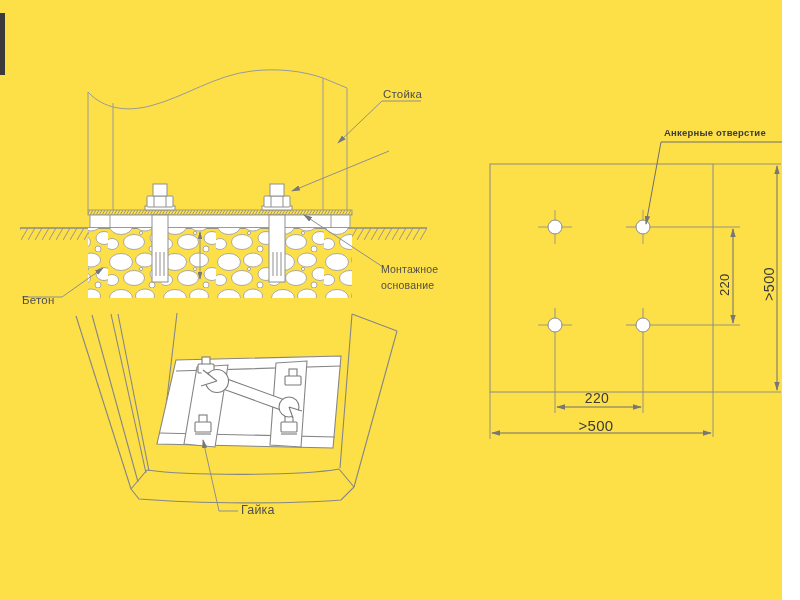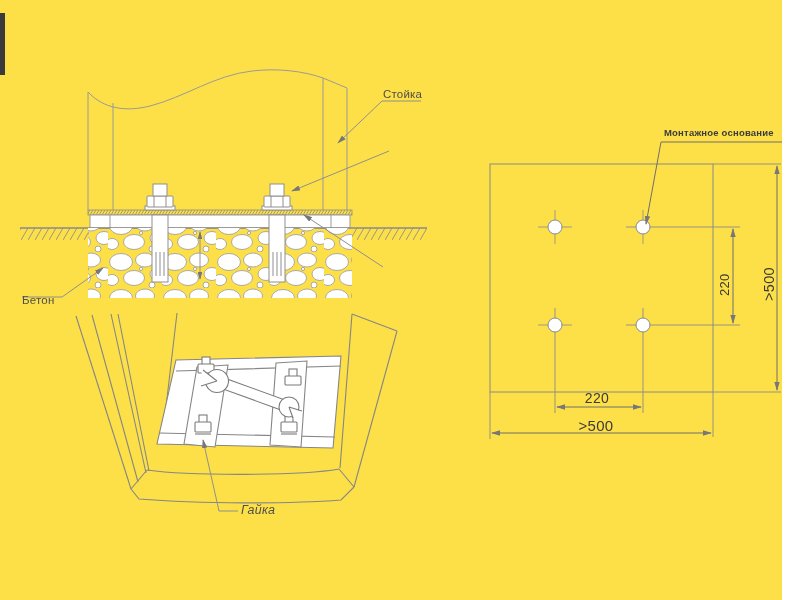--- a/index.html
+++ b/index.html
@@ -4,21 +4,21 @@
 <style>
   html,body{margin:0;padding:0;background:#fff;}
   .canvas{position:relative;width:782px;height:600px;background:#fde047;overflow:hidden;
           font-family:"Liberation Sans",sans-serif;}
   .art{position:absolute;left:0;top:0;}
   .lbl{position:absolute;color:#4e4e4e;letter-spacing:.2px;line-height:1.5;}
   #lbl-post{left:383px;top:86px;font-size:11.5px;}
   #lbl-bolts{left:389px;top:119px;width:64px;font-size:11px;}
   #lbl-base{left:381px;top:262px;width:74px;font-size:10.5px;}
   #lbl-beton{left:22px;top:292px;font-size:11.5px;}
-  #lbl-nut{left:241px;top:501px;font-size:12.5px;font-style:italic;}
+  #lbl-nut{left:241px;top:501px;font-size:12.5px;}
   #lbl-hole{left:664px;top:126px;font-size:9.5px;font-weight:bold;color:#3c3c3c;white-space:nowrap;}
   .dim{position:absolute;color:#3a3a3a;letter-spacing:.3px;}
   .dim.rot{transform:rotate(-90deg);transform-origin:0 0;}
   #dim-220-v{left:717px;top:296px;font-size:13px;}
   #dim-500-v{left:761px;top:301px;font-size:14.5px;}
   #dim-220-h{left:577px;top:390px;width:40px;text-align:center;font-size:14px;}
   #dim-500-h{left:571px;top:417px;width:50px;text-align:center;font-size:15px;}
   #edge-bar{position:absolute;left:0;top:13px;width:5px;height:62px;background:#3a3a3a;}
 </style>
 </head>
@@ -201,21 +201,22 @@
         <path d="M777,166 V390" marker-start="url(#arr)" marker-end="url(#arr)"></path>
         <path d="M557,407 H641" marker-start="url(#arr)" marker-end="url(#arr)"></path>
         <path d="M492,433 H711" marker-start="url(#arr)" marker-end="url(#arr)"></path>
       </g>
 
       <path d="M790,142 H661 L646,224" stroke="#6f6f6f" marker-end="url(#arr)"></path>
     </g>
   </svg>
 
   <div class="lbl" id="lbl-post">Стойка</div>
+  <div class="lbl" id="lbl-base">Монтажное основание</div>
   <div class="lbl" id="lbl-beton">Бетон</div>
   <div class="lbl" id="lbl-nut">Гайка</div>
-  <div class="lbl" id="lbl-hole">Монтажное основание</div>
+  <div class="lbl" id="lbl-hole">Анкерные отверстие</div>
 
   <div class="dim rot" id="dim-220-v">220</div>
   <div class="dim rot" id="dim-500-v">&gt;500</div>
   <div class="dim" id="dim-220-h">220</div>
   <div class="dim" id="dim-500-h">&gt;500</div>
 </div>
 
 </body></html>

